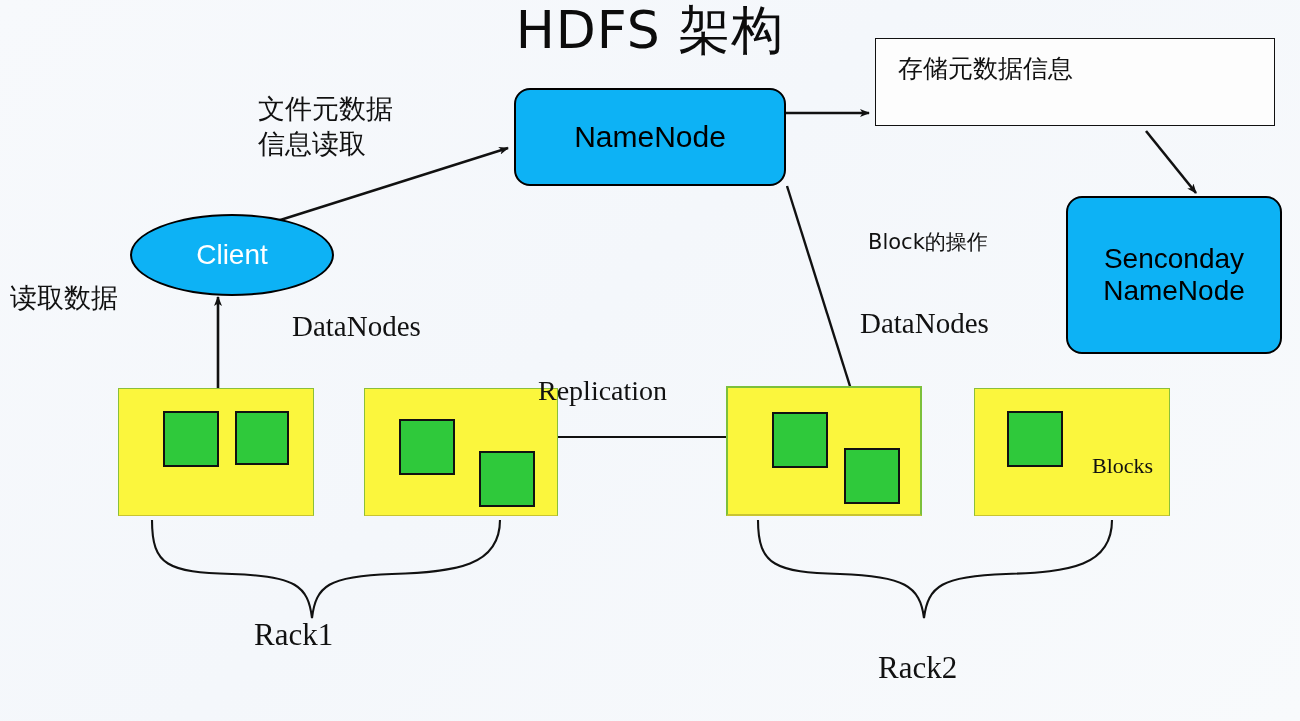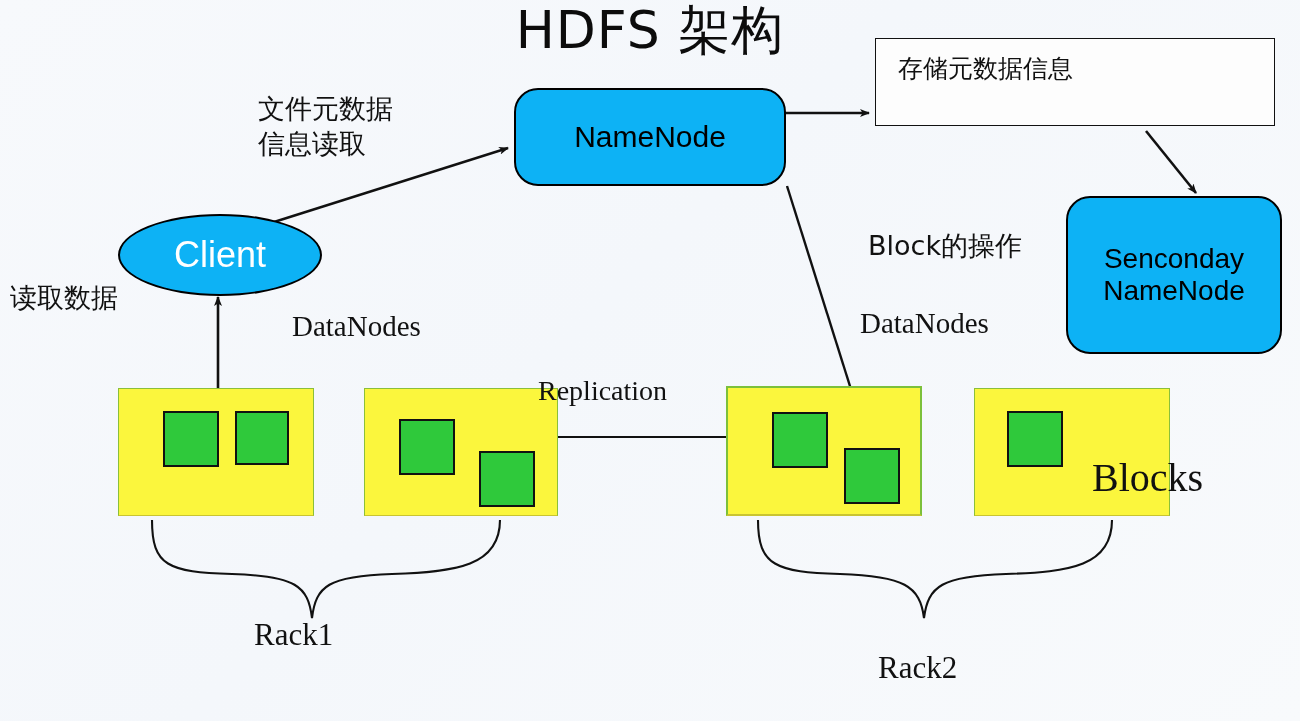--- a/index.html
+++ b/index.html
@@ -28,21 +28,21 @@
     box-sizing: border-box;
     display: flex;
     align-items: center;
     justify-content: center;
     text-align: center;
     line-height: 1.14;
   }
   .blue-box {
     background: #0DB2F5;
     border: 2px solid #000000;
-    border-radius: 24px;
+    border-radius: 16px;
     color: #000000;
   }
   .white-box {
     background: #fdfdfd;
     border: 1.6px solid #111111;
     color: #111111;
     align-items: flex-start;
     justify-content: flex-start;
   }
   .ellipse {
@@ -122,21 +122,21 @@
 
   <div class="node white-box cjk" style="left:875px; top:38px; width:400px; height:88px; font-size:25px; padding:16px 0 0 22px;">
     <span>存储元数据信息</span>
   </div>
 
   <div class="node blue-box" style="left:1066px; top:196px; width:216px; height:158px; font-size:28px; flex-direction:column;">
     <span>Senconday</span>
     <span>NameNode</span>
   </div>
 
-  <div class="node ellipse" style="left:118px; top:214px; width:204px; height:82px; font-size:36px;justify-content:center;">
+  <div class="node ellipse" style="left:130px; top:214px; width:204px; height:82px; font-size:28px;justify-content:center;">
     <span>Client</span>
   </div>
 
   <div class="node rack" style="left:118px; top:388px; width:196px; height:128px;">
     <div class="block" style="left:44px; top:22px; width:56px; height:56px;"></div>
     <div class="block" style="left:116px; top:22px; width:54px; height:54px;"></div>
   </div>
 
   <div class="node rack" style="left:364px; top:388px; width:194px; height:128px;">
     <div class="block" style="left:34px; top:30px; width:56px; height:56px;"></div>
@@ -152,25 +152,25 @@
     <div class="block" style="left:32px; top:22px; width:56px; height:56px;"></div>
   </div>
 
   <div class="label cjk" style="left:258px; top:92px; font-size:27px;">文件元数据
 信息读取</div>
 
   <div class="label cjk" style="left:10px; top:281px; font-size:27px;">读取数据</div>
 
   <div class="label" style="left:292px; top:308px; font-size:29px;">DataNodes</div>
 
-  <div class="label cjk" style="left:868px; top:229px; font-size:27px;">Block的操作</div>
+  <div class="label cjk" style="left:868px; top:229px; font-size:21px;">Block的操作</div>
 
   <div class="label" style="left:860px; top:305px; font-size:29px;">DataNodes</div>
 
   <div class="label" style="left:538px; top:373px; font-size:28px;">Replication</div>
 
-  <div class="label" style="left:1092px; top:452px; font-size:40px;">Blocks</div>
+  <div class="label" style="left:1092px; top:452px; font-size:22px;">Blocks</div>
 
   <div class="label" style="left:254px; top:615px; font-size:31px;">Rack1</div>
 
   <div class="label" style="left:878px; top:648px; font-size:31px;">Rack2</div>
 
 </div>
 
 </body></html>

